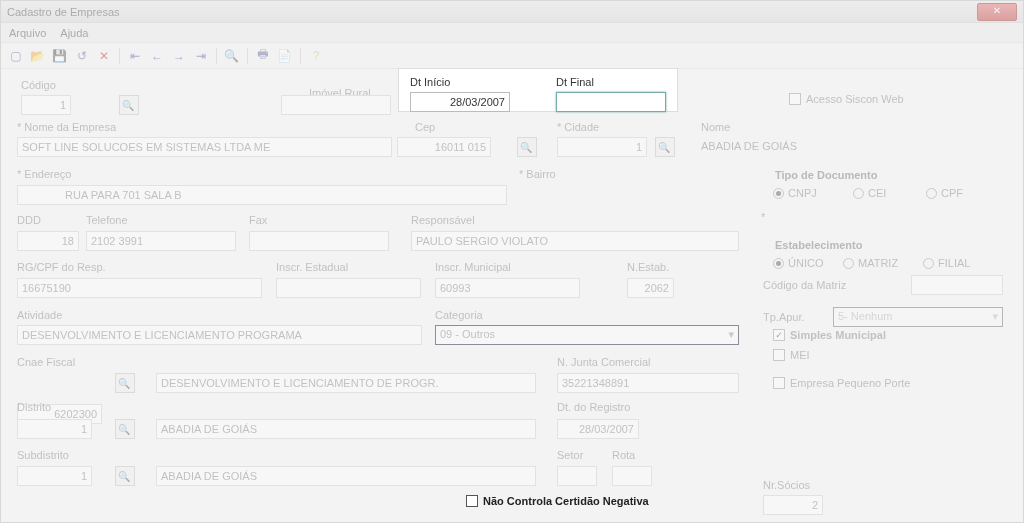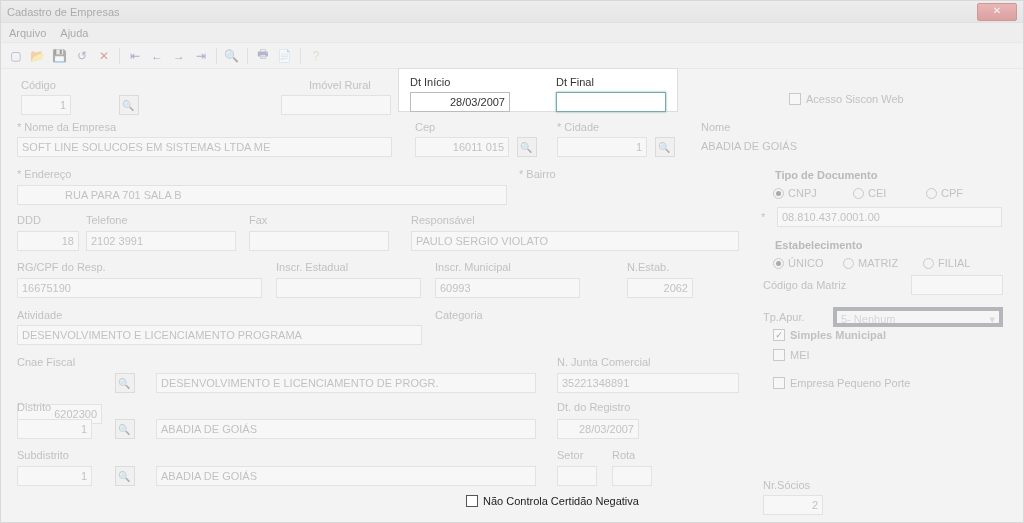--- a/index.html
+++ b/index.html
@@ -11,35 +11,35 @@
 .close-btn { width: 40px; height: 18px; background: linear-gradient(#e07070,#c04040); border: 1px solid #a03030; border-radius: 2px; color: #fff; text-align: center; line-height: 14px; font-size: 10px; }
 .menubar { height: 20px; background: #ececec; display: flex; align-items: center; padding: 0 8px; gap: 14px; color: #555; border-bottom: 1px solid #ddd; }
 .toolbar { height: 26px; background: #f3f3f3; display: flex; align-items: center; padding: 0 6px; gap: 4px; border-bottom: 1px solid #ddd; }
 .tb-btn { width: 18px; height: 18px; display: flex; align-items: center; justify-content: center; color: #6a6aa0; font-size: 12px; }
 .tb-sep { width: 1px; height: 16px; background: #ccc; margin: 0 2px; }
 .form-area { position: absolute; top: 70px; left: 0; right: 0; bottom: 0; }
 .lbl { position: absolute; color: #888; font-size: 11px; }
 .lbl.req::before { content: "* "; color: #888; }
 .inp { position: absolute; background: #fff; border: 1px solid #d0d0d0; height: 20px; padding: 2px 4px; color: #888; font-size: 11px; }
 .inp.ra { text-align: right; }
-.sel { position: absolute; background: #fff; border: 4px solid #0f172a; height: 20px; padding: 2px 4px; color: #888; }
+.sel { position: absolute; background: #fff; border: 1px solid #0f172a; height: 20px; padding: 2px 4px; color: #888; }
 .sel::after { content: "▾"; position: absolute; right: 4px; color: #999; }
 .icon-btn { position: absolute; width: 20px; height: 20px; background: #f0f0f0; border: 1px solid #c0c0c0; display: flex; align-items: center; justify-content: center; font-size: 10px; color: #556; }
 .radio { position: absolute; display: flex; align-items: center; gap: 4px; color: #888; }
 .radio .dot { width: 11px; height: 11px; border: 1px solid #999; border-radius: 50%; display: inline-flex; align-items: center; justify-content: center; }
 .radio .dot.on::after { content: ""; width: 5px; height: 5px; background: #555; border-radius: 50%; }
 .chk { position: absolute; display: flex; gap: 5px; color: #888; }
 .chk .box { width: 12px; height: 12px; border: 1px solid #999; background: #fff; display: inline-flex; align-items: center; justify-content: center; font-size: 9px; color: #444; }
 .btn { position: absolute; background: linear-gradient(#fefefe,#e8e8e8); border: 1px solid #b0c4d8; height: 22px; display: flex; align-items: center; justify-content: center; color: #667; border-radius: 2px; }
 .group-lbl { position: absolute; color: #777; font-weight: bold; font-size: 11px; margin-left: 12px; }
 .hl-block { position: absolute; background: #fff; border: 1px solid #ddd; z-index: 60; }
 .hl-lbl { position: absolute; color: #333; font-size: 11px; z-index: 61; }
 .hl-inp { position: absolute; background: #fff; border: 1px solid #bbb; height: 20px; padding: 2px 4px; color: #333; text-align: right; z-index: 61; }
 .hl-inp.focus { border: 1px solid #7aa; box-shadow: 0 0 2px #7aa; }
-.bottom-chk { position: absolute; display: flex; align-items: center; gap: 5px; color: #222; font-weight: normal; z-index: 61; }
+.bottom-chk { position: absolute; display: flex; align-items: center; gap: 5px; color: #222; font-weight: bold; z-index: 61; }
 .bottom-chk .box { width: 12px; height: 12px; border: 1px solid #555; background: #fff; }
 </style>
 </head>
 <body>
 
 <div class="window">
   <div class="titlebar">
     <span class="title">Cadastro de Empresas</span>
     <div class="close-btn">✕</div>
   </div>
@@ -66,28 +66,28 @@
     <div class="tb-sep"></div>
     <div class="tb-btn" style="color:#cc8">?</div>
   </div>
 
   <div class="form-area">
 
     <span class="lbl" style="left:20px;top:8px">Código</span>
     <input class="inp ra" style="left: 20px; top: 24px; width: 50px;" value="1">
     <div class="icon-btn" style="left:118px;top:24px">🔍</div>
 
-    <span class="lbl" style="left:308px;top:8px">Imóvel Rural</span>
+    <span class="lbl" style="left:308px;top:16px">Imóvel Rural</span>
     <input class="inp" style="left: 280px; top: 24px; width: 110px;">
 
     <span class="lbl req" style="left:16px;top:50px">Nome da Empresa</span>
     <input class="inp" style="left: 16px; top: 66px; width: 375px;" value="SOFT LINE SOLUCOES EM SISTEMAS LTDA ME">
 
     <span class="lbl" style="left:414px;top:50px">Cep</span>
-    <input class="inp ra" style="left: 414px; top: 66px; width: 94px;" value="16011 015">
+    <input class="inp ra" style="left: 396px; top: 66px; width: 94px;" value="16011 015">
     <div class="icon-btn" style="left:516px;top:66px">🔍</div>
 
     <span class="lbl req" style="left:556px;top:50px">Cidade</span>
     <input class="inp ra" style="left: 556px; top: 66px; width: 90px;" value="1">
     <div class="icon-btn" style="left:654px;top:66px">🔍</div>
 
     <span class="lbl" style="left:700px;top:50px">Nome</span>
     <span class="lbl" style="left:700px;top:69px;color:#888">ABADIA DE GOIÁS</span>
 
     <span class="lbl req" style="left:16px;top:97px">Endereço</span>
@@ -110,26 +110,27 @@
     <span class="lbl" style="left:16px;top:190px">RG/CPF do Resp.</span>
     <input class="inp" style="left: 16px; top: 207px; width: 245px;" value="16675190">
 
     <span class="lbl" style="left:275px;top:190px">Inscr. Estadual</span>
     <input class="inp" style="left: 275px; top: 207px; width: 145px;">
 
     <span class="lbl" style="left:434px;top:190px">Inscr. Municipal</span>
     <input class="inp" style="left: 434px; top: 207px; width: 145px;" value="60993">
 
     <span class="lbl" style="left:626px;top:190px">N.Estab.</span>
-    <input class="inp ra" style="left: 626px; top: 207px; width: 66px;" value="2062">
+    <input class="inp ra" style="left: 626px; top: 207px; width: 47px;" value="2062">
 
     <span class="lbl" style="left:16px;top:238px">Atividade</span>
     <input class="inp" style="left: 16px; top: 254px; width: 405px;" value="DESENVOLVIMENTO E LICENCIAMENTO PROGRAMA">
 
     <span class="lbl" style="left:434px;top:238px">Categoria</span>
+    <div class="sel" style="left:434px;top:254px;width:304px"><span>09 - Outros</span></div>
 
     <span class="lbl" style="left:16px;top:285px">Cnae Fiscal</span>
     <input class="inp ra" style="left: 16px; top: 302px; width: 85px; margin-top: 31px;" value="6202300">
     <div class="icon-btn" style="left:114px;top:302px">🔍</div>
     <input class="inp" style="left: 155px; top: 302px; width: 380px;" value="DESENVOLVIMENTO E LICENCIAMENTO DE PROGR.">
 
     <span class="lbl" style="left:556px;top:285px">N. Junta Comercial</span>
     <input class="inp" style="left: 556px; top: 302px; width: 182px;" value="35221348891">
 
     <span class="lbl" style="left:16px;top:330px">Distrito</span>
@@ -162,21 +163,20 @@
       </div>
     <div class="radio" style="left:852px;top:116px">
         <span class="dot"></span>
         <span>CEI</span>
       </div>
     <div class="radio" style="left:925px;top:116px">
         <span class="dot"></span>
         <span>CPF</span>
       </div>
     <span class="lbl" style="left:760px;top:140px">*</span>
-    <input class="inp" style="left: 776px; top: 136px; width: 225px;" value="08.810.437.0001.00">
 
     <span class="group-lbl" style="left:762px;top:168px">Estabelecimento</span>
     <div class="radio" style="left:772px;top:186px">
         <span class="dot on"></span>
         <span>ÚNICO</span>
       </div>
     <div class="radio" style="left:842px;top:186px">
         <span class="dot"></span>
         <span>MATRIZ</span>
       </div>

